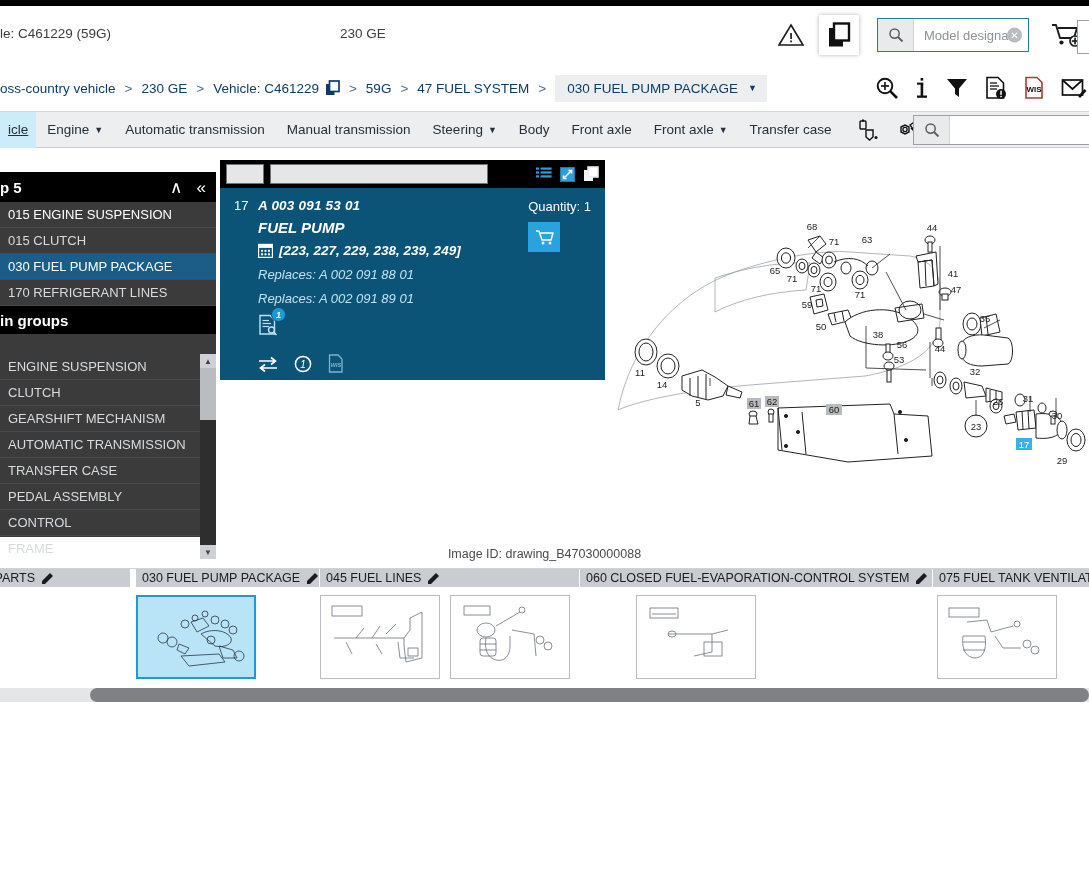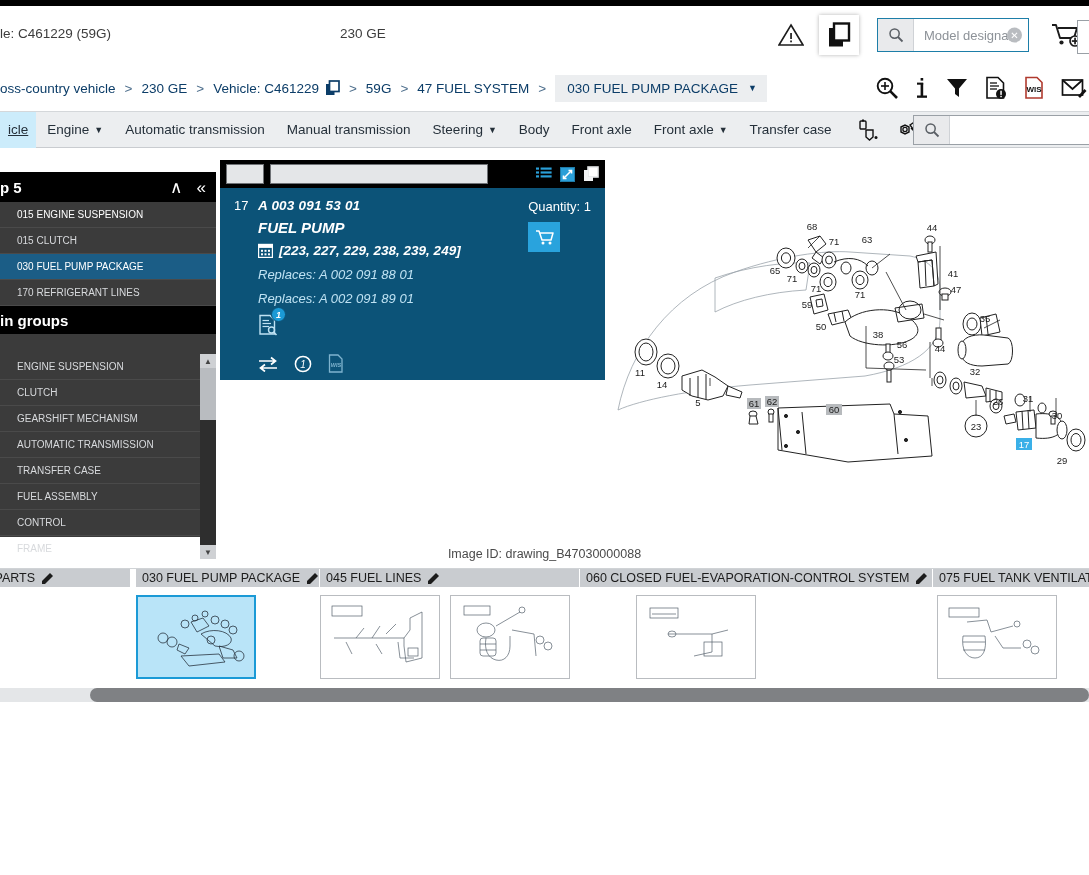--- a/index.html
+++ b/index.html
@@ -113,22 +113,22 @@
     background:#3b3b3b;
   }
   .sb-head {
     height:30px; background:#000; display:flex; align-items:center; justify-content:space-between;
     padding:0 10px 0 0; color:#fff;
   }
   .sb-head-title { font-size:15px; font-weight:bold; color:#fff; padding-left:0; }
   .sb-head-icons { display:flex; align-items:center; gap:14px; }
   .chev { font-size:17px; color:#fff; cursor:pointer; line-height:1; }
   .sb-item {
-    height:26px; display:flex; align-items:center; font-size:10px; color:#d8dadd;
-    border-bottom:1px solid #4a4a4a; cursor:pointer; padding-left:17px;
+    height:26px; display:flex; align-items:center; font-size:13px; color:#d8dadd;
+    border-bottom:1px solid #4a4a4a; cursor:pointer; padding-left:8px;
   }
   .sb-item.sel { background:#1b5d86; color:#ffffff; }
   .sb-sub-head {
     height:28px; background:#000; display:flex; align-items:center;
     font-size:15px; font-weight:bold; color:#fff;
   }
   .sb-list { position:relative; height:205px; overflow:hidden;margin-top:20px; }
   .sb-list-inner { width:200px; }
   .sb-scroll {
     position:absolute; right:0; top:0; width:16px; height:205px; background:#2e2e2e;
@@ -436,21 +436,21 @@
         <div class="sb-item">
           <span>GEARSHIFT MECHANISM</span>
         </div>
         <div class="sb-item">
           <span>AUTOMATIC TRANSMISSION</span>
         </div>
         <div class="sb-item">
           <span>TRANSFER CASE</span>
         </div>
         <div class="sb-item">
-          <span>FUEL ASSEMBLY</span>
+          <span>PEDAL ASSEMBLY</span>
         </div>
         <div class="sb-item">
           <span>CONTROL</span>
         </div>
         <div class="sb-item">
           <span>FRAME</span>
         </div>
       </div>
       <div class="sb-scroll">
         <div class="sb-scroll-up">▲</div>

